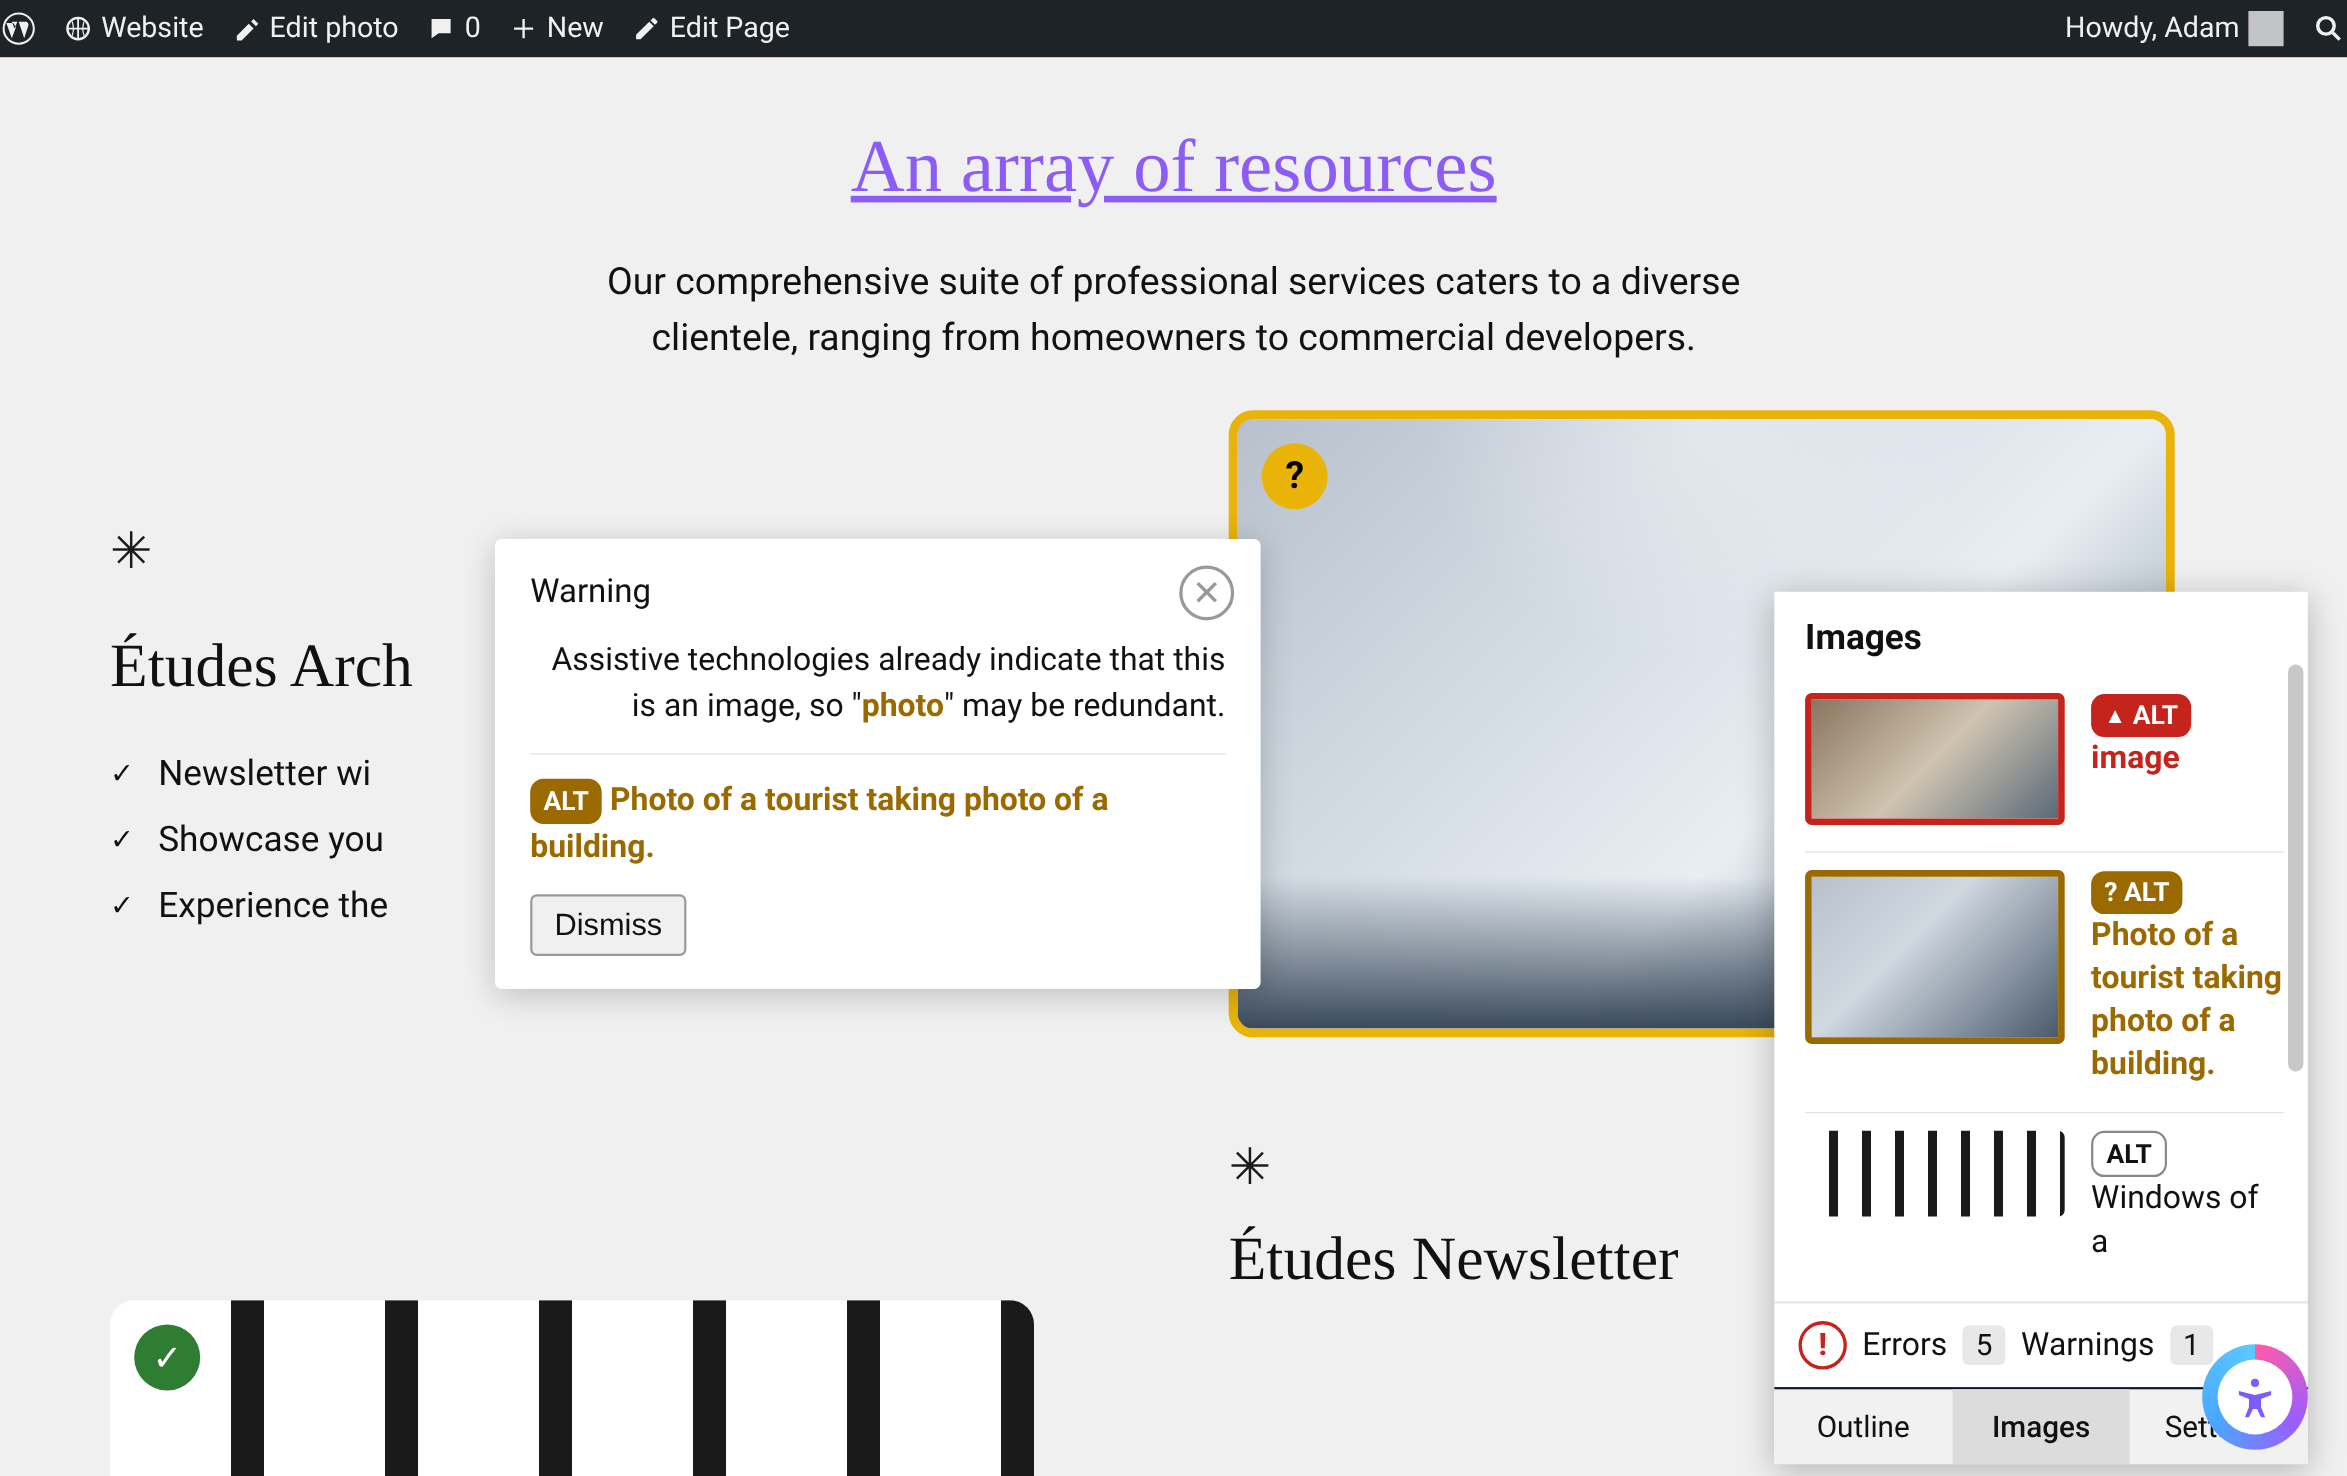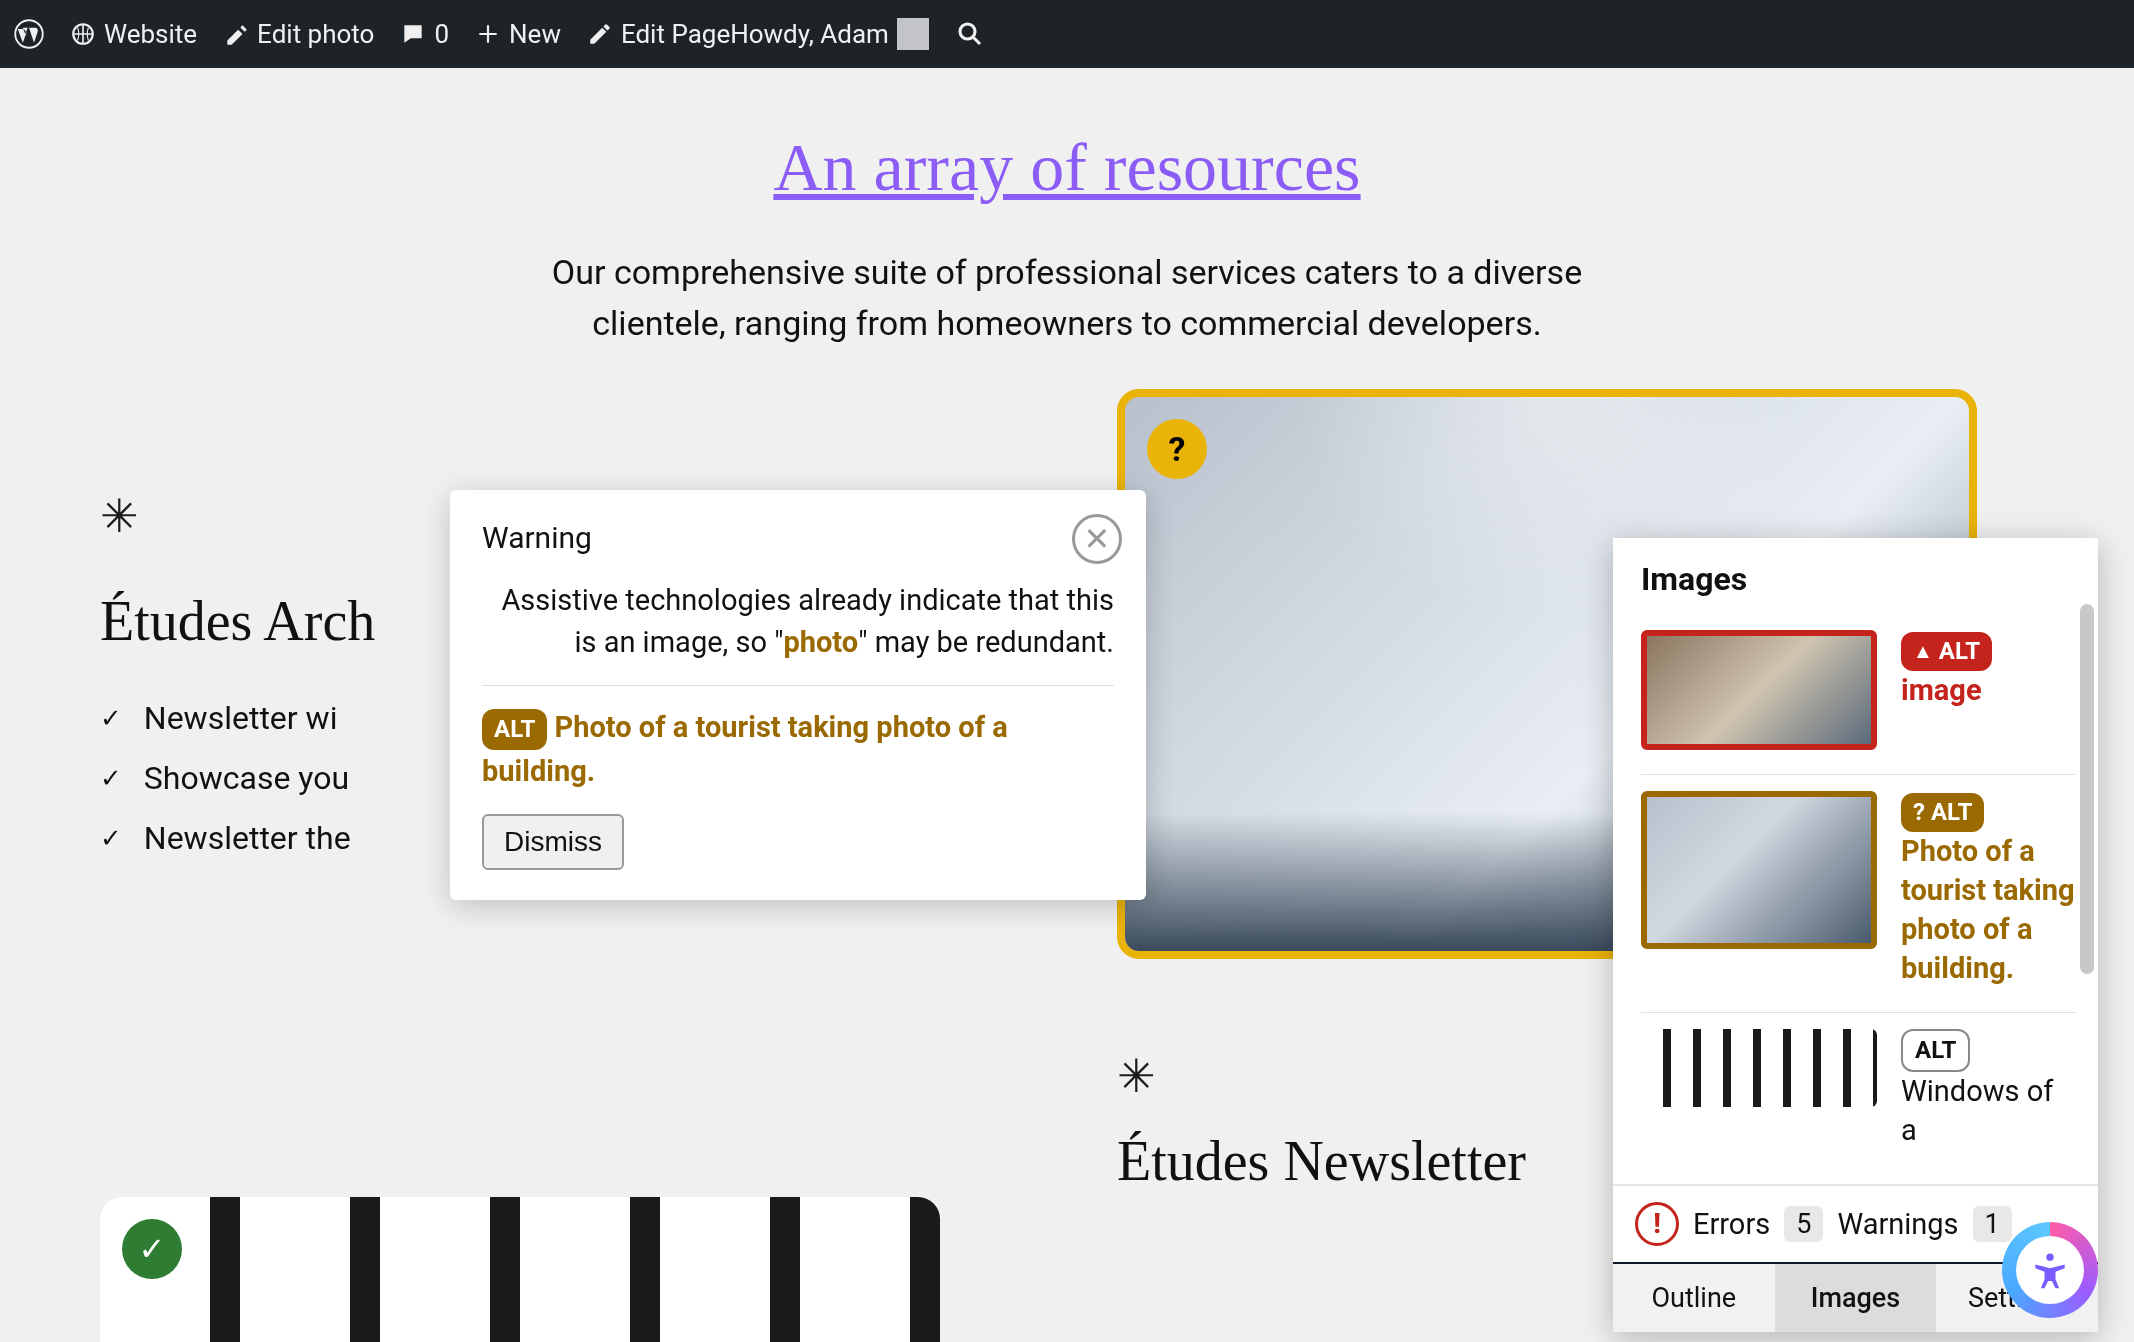--- a/index.html
+++ b/index.html
@@ -1,19 +1,19 @@
 <!DOCTYPE html>
 <html><head>
 <meta charset="utf-8">
 <style>
 * { margin: 0; padding: 0; box-sizing: border-box; }
 body { font-family: -apple-system, BlinkMacSystemFont, "Segoe UI", Roboto, sans-serif; background: #f0f0f0; width: 2134px; height: 1342px; overflow: hidden; position: relative; }
 
 
-.admin-bar { background: #1d2327; height: 68px; display: flex; align-items: center; padding: 0 14px; color: #c3c4c7; font-size: 26px; }
+.admin-bar { background: #1d2327; height: 52px; display: flex; align-items: center; padding: 0 2px; color: #c3c4c7; font-size: 26px; justify-content: space-between; }
 .admin-bar-left, .admin-bar-right { display: flex; align-items: center; gap: 26px; }
 .admin-item { display: flex; align-items: center; gap: 8px; cursor: pointer; color: #f0f0f0; }
 .wp-logo { font-size: 28px; }
 .avatar-box { width: 32px; height: 32px; background: #c3c4c7; display: inline-block; }
 
 
 .page { padding: 60px 40px; }
 .hero { text-align: center; max-width: 1160px; margin: 0 auto 140px; }
 .hero h1 { font-family: Georgia, 'Times New Roman', serif; font-size: 68px; font-weight: normal; color: #8b5cf6; margin-bottom: 40px; text-decoration: underline; }
 .hero p { font-size: 34px; color: #111; line-height: 1.5; }
@@ -154,21 +154,21 @@
         <li>
             <span class="check">✓</span>
             <span>Newsletter wi</span>
           </li>
         <li>
             <span class="check">✓</span>
             <span>Showcase you</span>
           </li>
         <li>
             <span class="check">✓</span>
-            <span>Newsletter the</span>
+            <span>Experience the</span>
           </li>
       </ul>
       <div class="bw-img">
         <div class="ok-badge">✓</div>
       </div>
     </div>
 
     <div class="col" style="position:relative;">
       <span class="q-badge">?</span>
       <div class="hero-img"></div>

